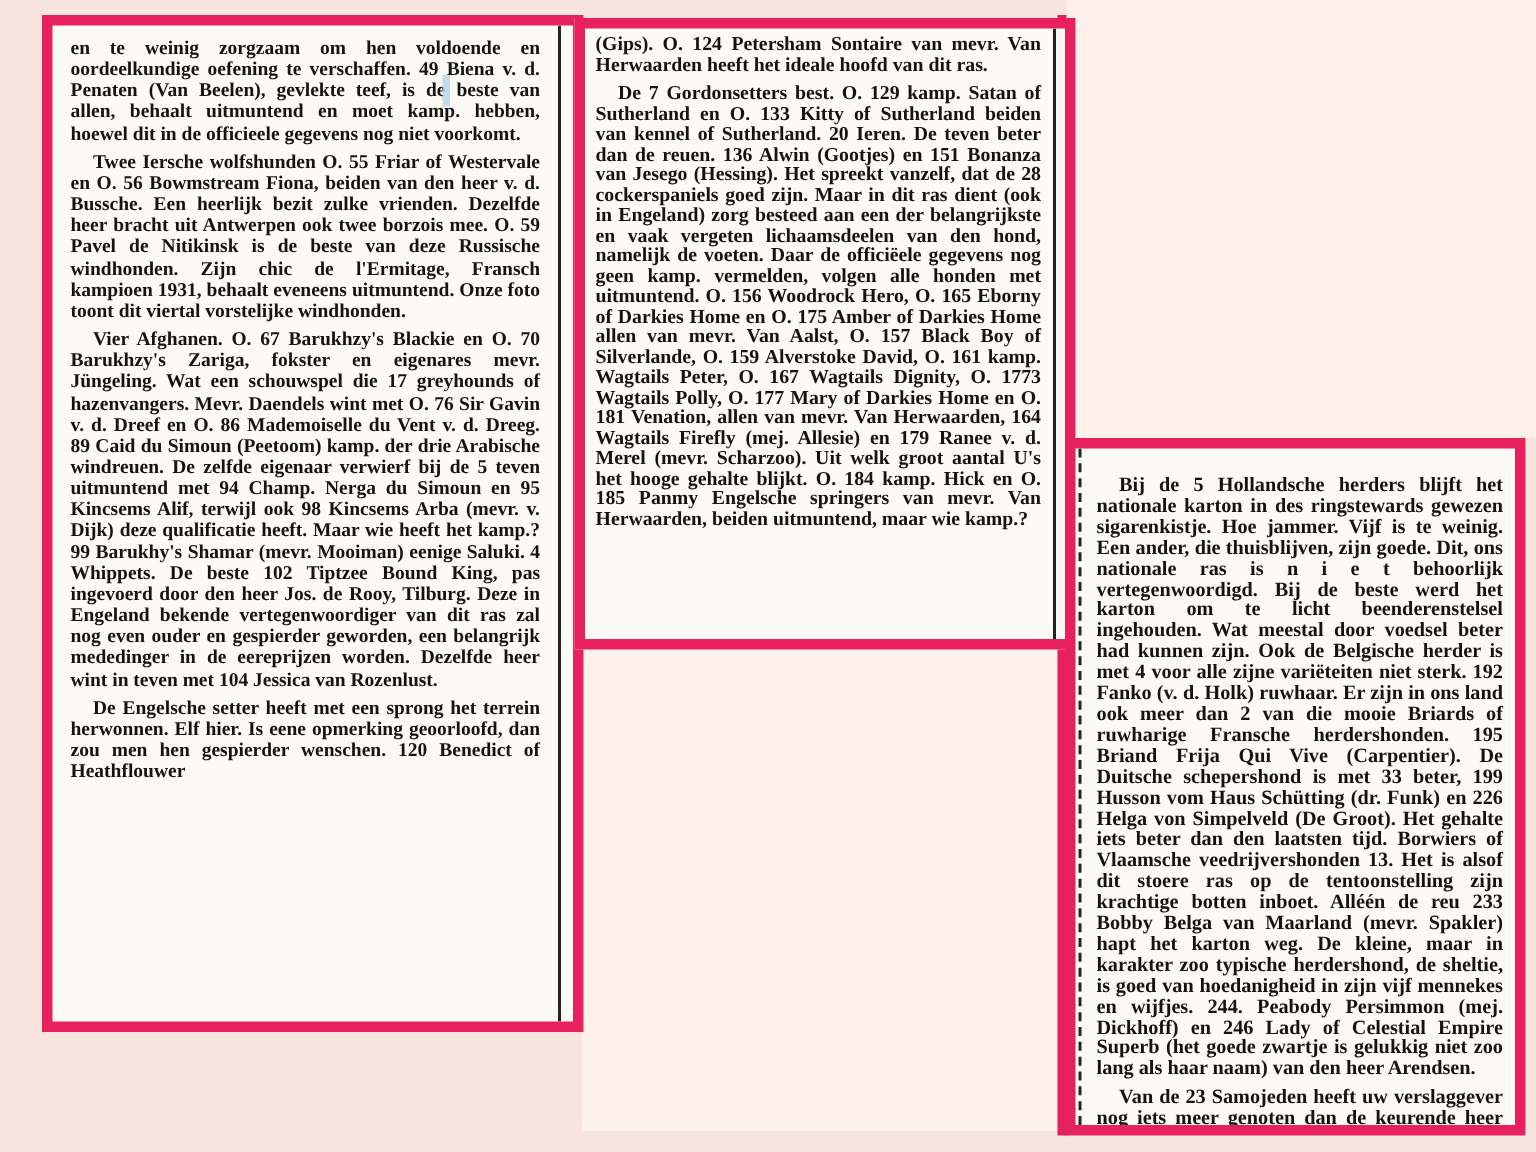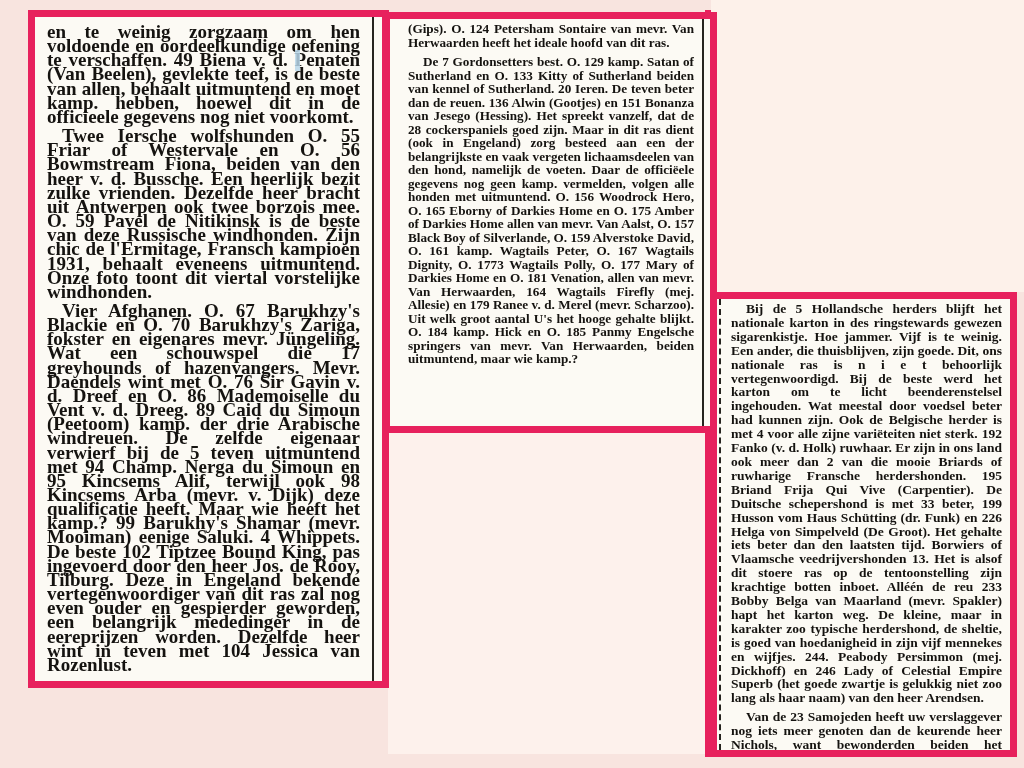--- a/index.html
+++ b/index.html
@@ -29,23 +29,23 @@
     overflow:hidden;
     color:#151310;
     font-weight:bold;
     text-align:justify;
   }
   .clip-left{left:28px;top:10px;width:361px;height:678px;}
   .clip-middle{left:383px;top:12px;width:334px;height:421px;}
   .clip-right{left:710px;top:292px;width:307px;height:465px;}
 
   .content{position:relative;height:100%;box-sizing:border-box;}
-  .clip-left  .content{padding:8px 22px 0 12px;font-size:19px;line-height:14.15px;}
-  .clip-middle .content{padding:3px 16px 0 18px;font-size:13.2px;line-height:13.5px;}
-  .clip-right .content{padding:3px 8px 0 14px;font-size:13.5px;line-height:13.9px;border-radius:31px;}
+  .clip-left  .content{padding:8px 22px 0 12px;font-size:13px;line-height:14.15px;}
+  .clip-middle .content{padding:3px 16px 0 7px;font-size:13.2px;line-height:13.5px;}
+  .clip-right .content{padding:17px 8px 0 14px;font-size:13.5px;line-height:13.9px;border-radius:31px;}
 
   .content p{margin:0 0 5px 0;}
   .clip-middle .content p{margin-bottom:6px;}
   .content p.ind{text-indent:15px;}
 
   
   .col-rule{position:absolute;top:0;bottom:0;width:2px;background:#26241f;}
   .rule-right-a{right:8px;}
   .rule-right-b{right:6px;}
   .rule-left-dashed{
@@ -69,20 +69,21 @@
 
   <div class="vline-long"></div>
   <div class="vline-mid-left"></div>
 
   <section class="clip clip-left">
     <div class="content">
       <div class="col-rule rule-right-a"></div>
       <p>en te weinig zorgzaam om hen voldoende en oordeelkundige oefening te verschaffen. 49 Biena v. d. Penaten (Van Beelen), gevlekte teef, is de beste van allen, behaalt uitmuntend en moet kamp. hebben, hoewel dit in de officieele gegevens nog niet voorkomt.</p>
       <p class="ind">Twee Iersche wolfshunden O. 55 Friar of Westervale en O. 56 Bowmstream Fiona, beiden van den heer v. d. Bussche. Een heerlijk bezit zulke vrienden. Dezelfde heer bracht uit Antwerpen ook twee borzois mee. O. 59 Pavel de Nitikinsk is de beste van deze Russische windhonden. Zijn chic de l'Ermitage, Fransch kampioen 1931, behaalt eveneens uitmuntend. Onze foto toont dit viertal vorstelijke windhonden.</p>
       <p class="ind">Vier Afghanen. O. 67 Barukhzy's Blackie en O. 70 Barukhzy's Zariga, fokster en eigenares mevr. Jüngeling. Wat een schouwspel die 17 greyhounds of hazenvangers. Mevr. Daendels wint met O. 76 Sir Gavin v. d. Dreef en O. 86 Mademoiselle du Vent v. d. Dreeg. 89 Caid du Simoun (Peetoom) kamp. der drie Arabische windreuen. De zelfde eigenaar verwierf bij de 5 teven uitmuntend met 94 Champ. Nerga du Simoun en 95 Kincsems Alif, terwijl ook 98 Kincsems Arba (mevr. v. Dijk) deze qualificatie heeft. Maar wie heeft het kamp.? 99 Barukhy's Shamar (mevr. Mooiman) eenige Saluki. 4 Whippets. De beste 102 Tiptzee Bound King, pas ingevoerd door den heer Jos. de Rooy, Tilburg. Deze in Engeland bekende vertegenwoordiger van dit ras zal nog even ouder en gespierder geworden, een belangrijk mededinger in de eereprijzen worden. Dezelfde heer wint in teven met 104 Jessica van Rozenlust.</p>
+      <p class="ind">De Engelsche setter heeft met een sprong het terrein herwonnen. Elf hier. Is eene opmerking geoorloofd, dan zou men hen gespierder wenschen. 120 Benedict of Heathflouwer</p>
     </div>
   </section>
   <div class="artifact-blue"></div>
 
   <section class="clip clip-middle">
     <div class="content">
       <div class="col-rule rule-right-b"></div>
       <p>(Gips). O. 124 Petersham Sontaire van mevr. Van Herwaarden heeft het ideale hoofd van dit ras.</p>
       <p class="ind">De 7 Gordonsetters best. O. 129 kamp. Satan of Sutherland en O. 133 Kitty of Sutherland beiden van kennel of Sutherland. 20 Ieren. De teven beter dan de reuen. 136 Alwin (Gootjes) en 151 Bonanza van Jesego (Hessing). Het spreekt vanzelf, dat de 28 cockerspaniels goed zijn. Maar in dit ras dient (ook in Engeland) zorg besteed aan een der belangrijkste en vaak vergeten lichaamsdeelen van den hond, namelijk de voeten. Daar de officiëele gegevens nog geen kamp. vermelden, volgen alle honden met uitmuntend. O. 156 Woodrock Hero, O. 165 Eborny of Darkies Home en O. 175 Amber of Darkies Home allen van mevr. Van Aalst, O. 157 Black Boy of Silverlande, O. 159 Alverstoke David, O. 161 kamp. Wagtails Peter, O. 167 Wagtails Dignity, O. 1773 Wagtails Polly, O. 177 Mary of Darkies Home en O. 181 Venation, allen van mevr. Van Herwaarden, 164 Wagtails Firefly (mej. Allesie) en 179 Ranee v. d. Merel (mevr. Scharzoo). Uit welk groot aantal U's het hooge gehalte blijkt. O. 184 kamp. Hick en O. 185 Panmy Engelsche springers van mevr. Van Herwaarden, beiden uitmuntend, maar wie kamp.?</p>
     </div>

